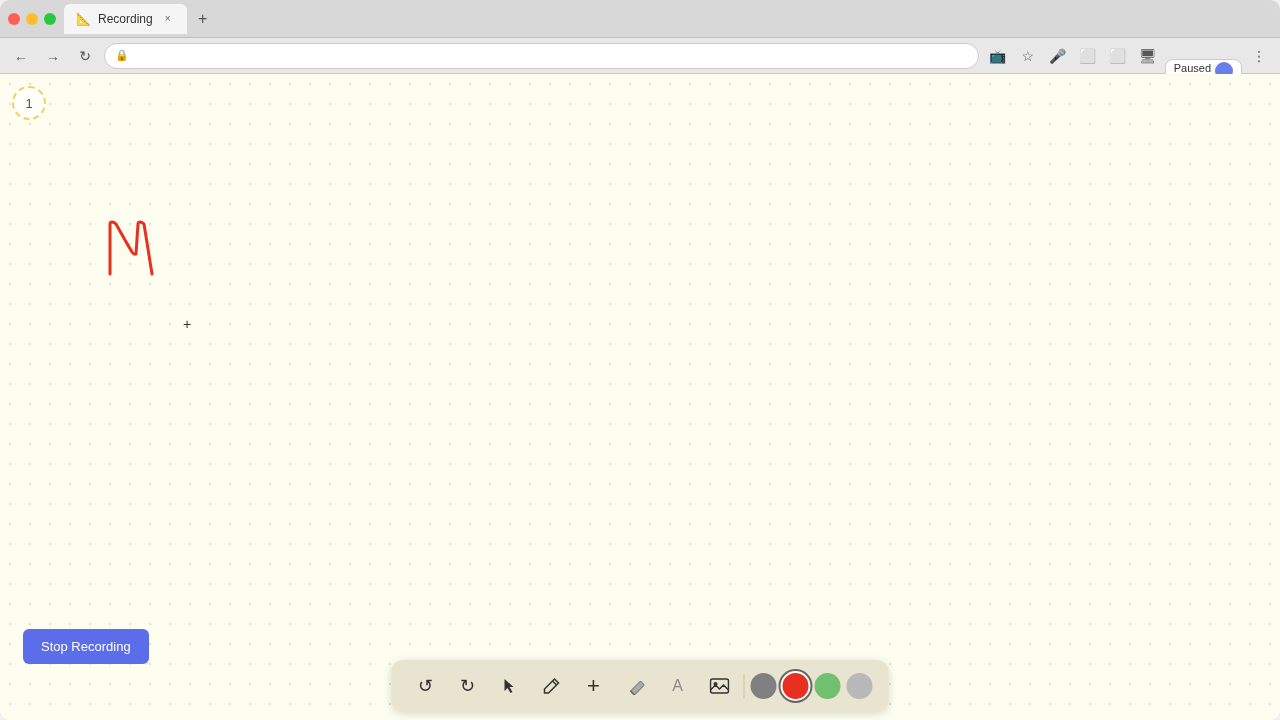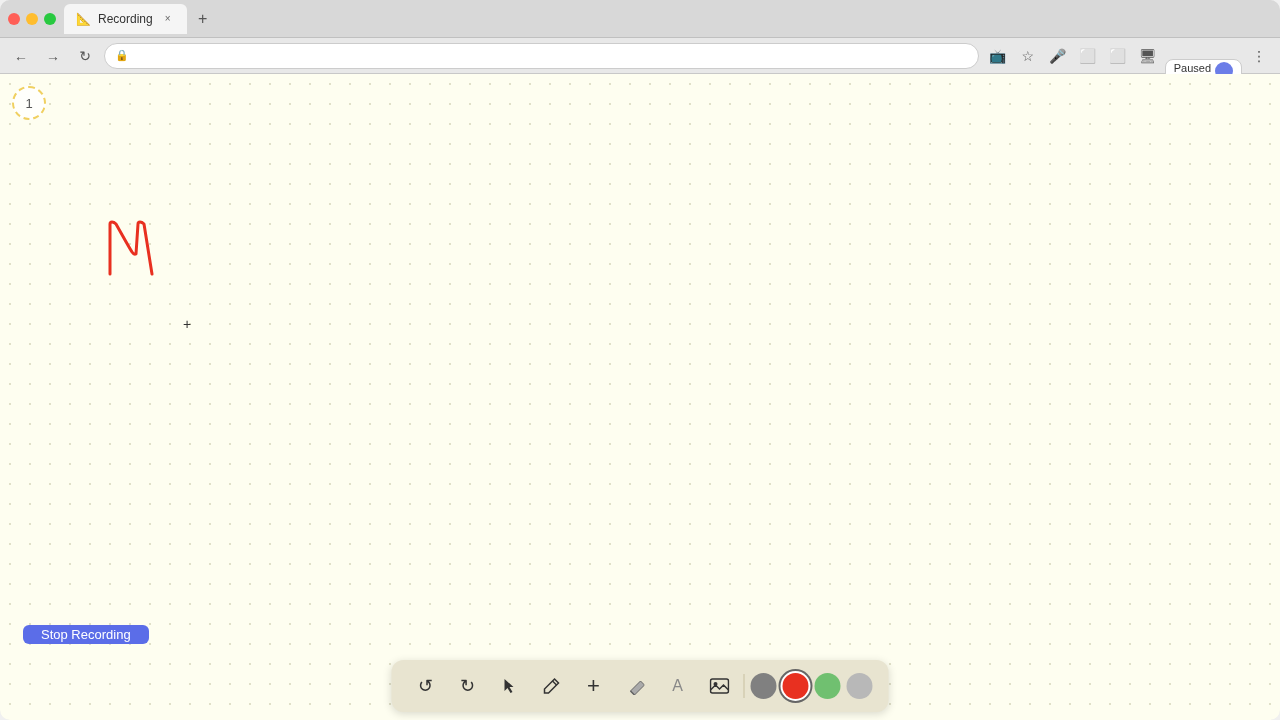--- a/index.html
+++ b/index.html
@@ -215,27 +215,27 @@
       top: 242px;
       left: 183px;
       font-size: 14px;
       color: #333;
       pointer-events: none;
     }
 
     
     .stop-recording-btn {
       position: absolute;
-      bottom: 76px;
+      bottom: 56px;
       left: 23px;
       background: #5b6de8;
       color: white;
       border: none;
       border-radius: 6px;
-      padding: 2px 18px;
+      padding: 10px 18px;
       font-size: 13px;
       font-weight: 500;
       cursor: pointer;
       white-space: nowrap;
     }
 
     
     .bottom-toolbar {
       position: absolute;
       bottom: 8px;

